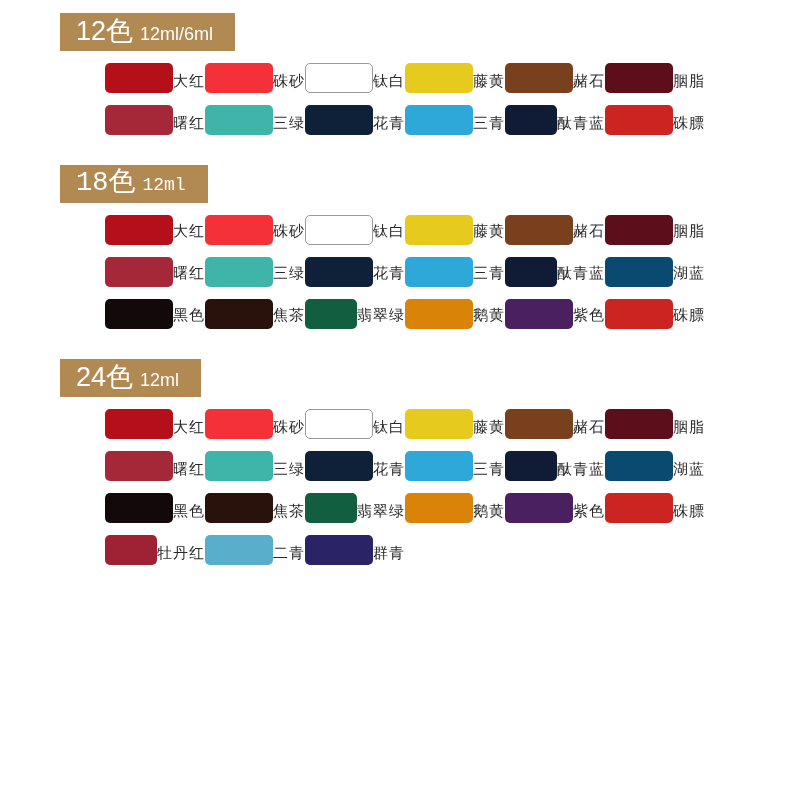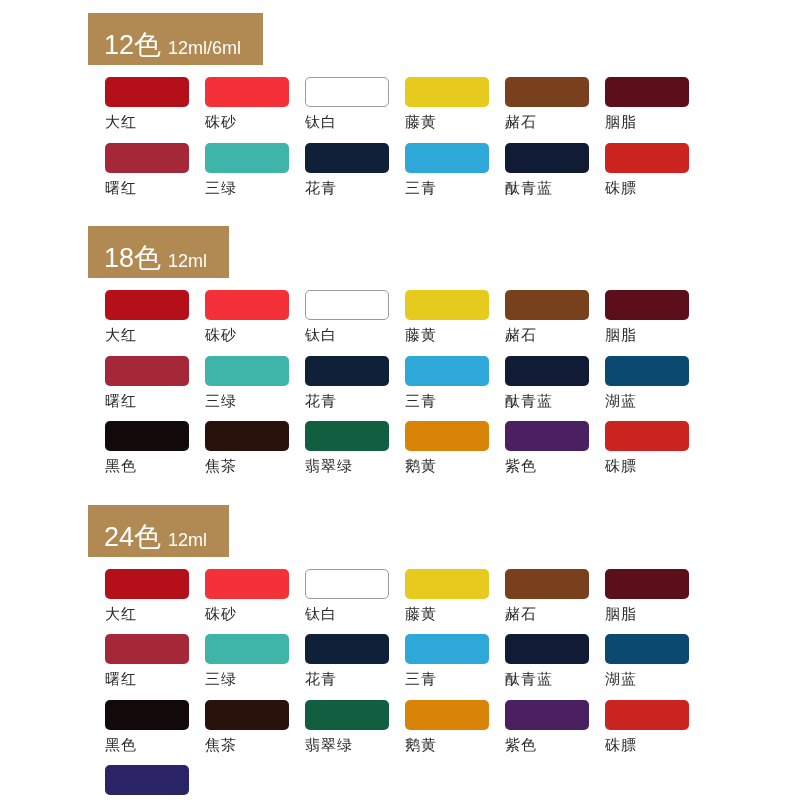--- a/index.html
+++ b/index.html
@@ -20,22 +20,22 @@
     box-sizing: border-box;
   }
   .section {
     padding: 0;
   }
   .section-header {
     display: inline-flex;
     align-items: baseline;
     background: #b08a52;
     color: #ffffff;
-    margin-left: 88px;
-    padding: 19px 22px 6px 16px;
+    margin-left: 60px;
+    padding: 5px 22px 6px 16px;
     box-sizing: border-box;
   }
   .section-count {
     font-size: 27px;
     line-height: 1;
     font-weight: 400;
     letter-spacing: 0px;
   }
   .section-volume {
     font-size: 18px;
@@ -46,43 +46,43 @@
   .swatch-grid {
     display: grid;
     grid-template-columns: repeat(6, 100px);
     justify-content: start;
     margin-left: 105px;
     margin-top: 12px;
   }
   .swatch-cell {
     width: 100px;
     display: flex;
-    flex-direction: column;
-    align-items: flex-start;
+    flex-direction: row;
+    align-items: center;
     margin-bottom: 12px;
   }
   .swatch-chip {
     width: 84px;
     height: 30px;
     border-radius: 5px;
     box-sizing: border-box;
   }
   .swatch-chip.outlined {
     border: 1px solid #9a9a9a;
   }
   .swatch-label {
     margin-top: 7px;
     font-size: 15px;
     color: #2a2a2a;
     line-height: 1.1;
     letter-spacing: 1px;
     white-space: nowrap;
   }
   #sec-0 { margin-top: 13px; }
-  #sec-1 { margin-top: 18px; }
+  #sec-1 { margin-top: 18px; font-family: Liberation Mono, monospace; }
   #sec-2 { margin-top: 18px; }
 </style>
 </head>
 <body>
 
 <div class="page">
   <div id="sections-root">
       <div class="section" id="sec-0"><div class="section-header">
           <span class="section-count">12色</span>
           <span class="section-volume">12ml/6ml</span>
@@ -283,18 +283,26 @@
           </div>
           <div class="swatch-cell">
             <div class="swatch-chip" style="background-color: rgb(74, 32, 96);"></div>
             <div class="swatch-label">紫色</div>
           </div>
           <div class="swatch-cell">
             <div class="swatch-chip" style="background-color: rgb(204, 36, 32);"></div>
             <div class="swatch-label">硃膘</div>
           </div>
           <div class="swatch-cell">
+            <div class="swatch-chip" style="background-color: rgb(158, 34, 52);"></div>
+            <div class="swatch-label">牡丹红</div>
+          </div>
+          <div class="swatch-cell">
+            <div class="swatch-chip" style="background-color: rgb(88, 174, 203);"></div>
+            <div class="swatch-label">二青</div>
+          </div>
+          <div class="swatch-cell">
             <div class="swatch-chip" style="background-color: rgb(42, 36, 102);"></div>
             <div class="swatch-label">群青</div>
           </div>
         </div></div>
     </div>
 </div>
 
 </body></html>

